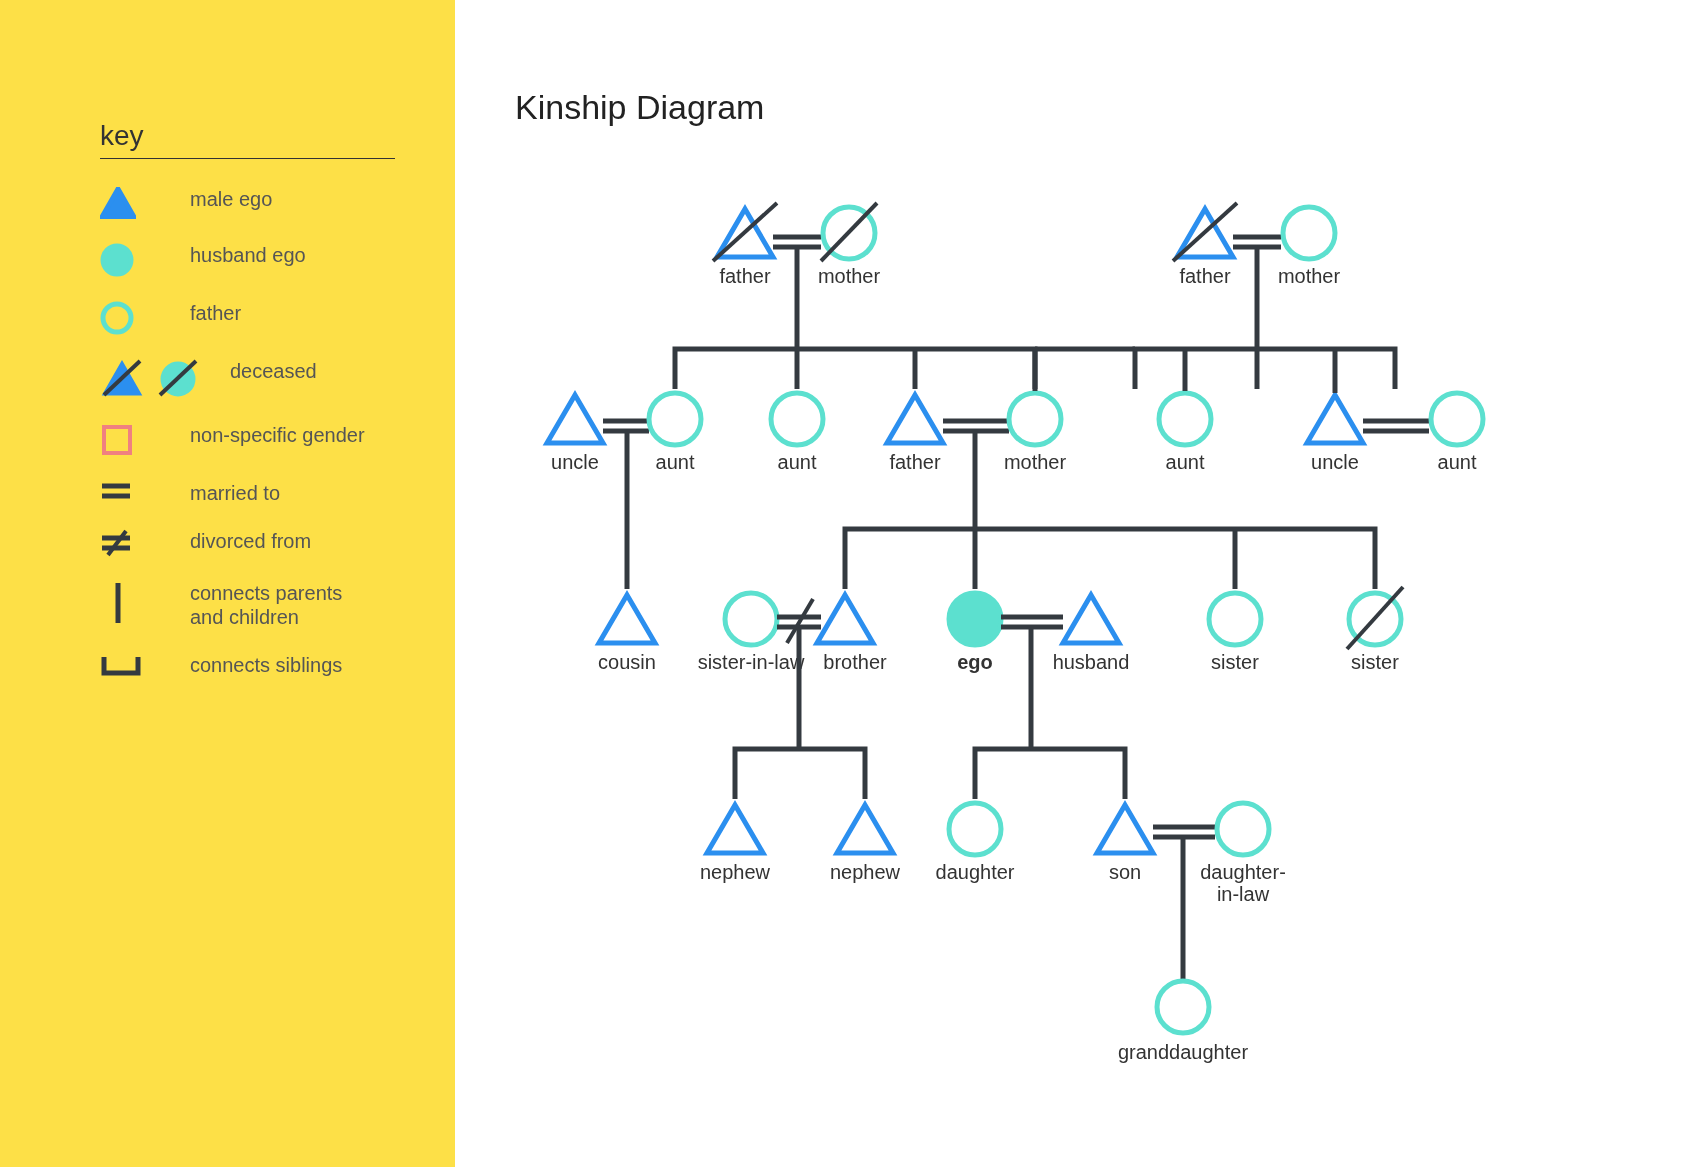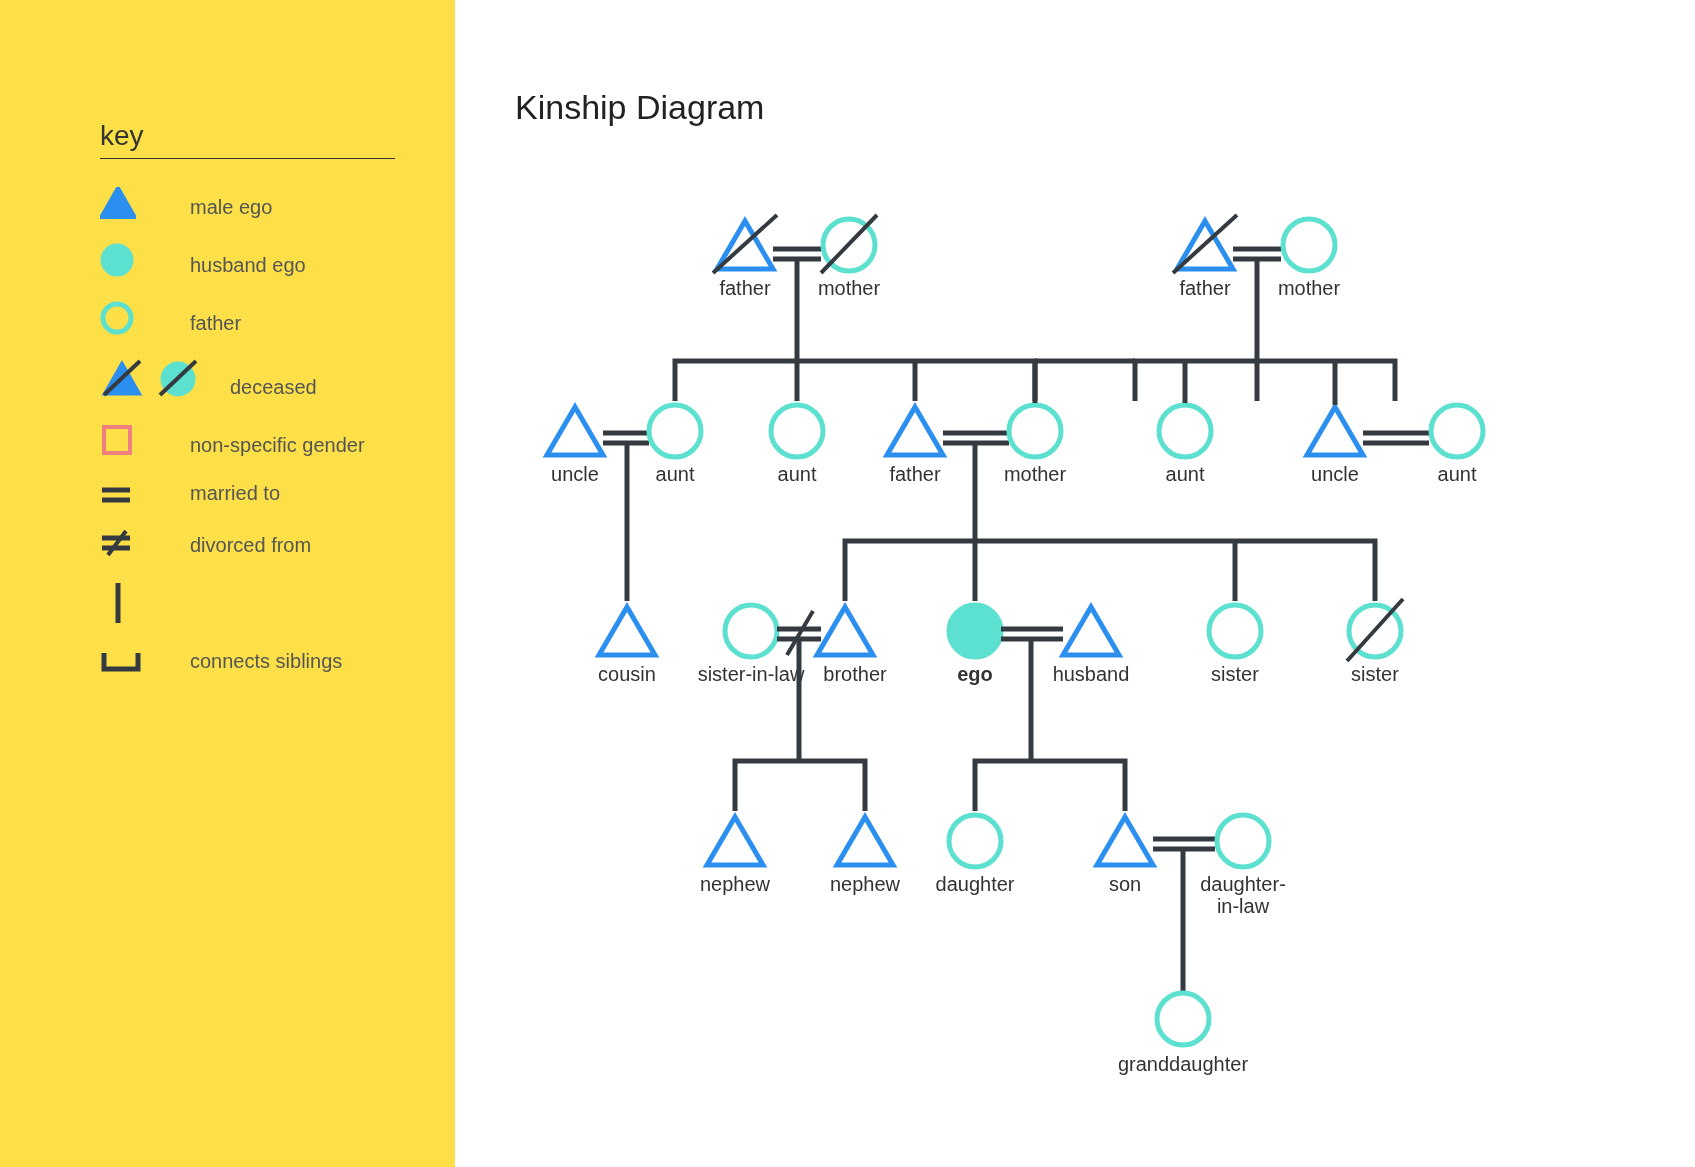--- a/index.html
+++ b/index.html
@@ -1,23 +1,23 @@
 <!DOCTYPE html>
 <html><head>
 <meta charset="utf-8">
 <style>
   html,body{margin:0;padding:0;background:#fff;font-family:-apple-system,BlinkMacSystemFont,'Segoe UI',Helvetica,Arial,sans-serif;color:#333}
   .page{display:flex;width:1695px;height:1167px}
   .sidebar{background:#fde047;width:460px;height:100%;box-sizing:border-box;padding:120px 60px 0 100px}
   .key-title{font-size:28px;color:#333;border-bottom:1.5px solid #333;padding-bottom:6px;margin-bottom:28px}
-  .key-row{display:flex;align-items:flex-end;margin:24px 0;font-size:20px;color:#555}
+  .key-row{display:flex;align-items:flex-start;margin:24px 0;font-size:20px;color:#555}
   .key-icon{width:90px;display:flex;align-items:center;gap:12px}
   .key-row .lab{flex:1;line-height:1.2}
   .main{flex:1;position:relative;padding:88px 0 0 60px}
-  .title{font-size:34px;color:#222;margin-bottom:44px}
+  .title{font-size:34px;color:#222;margin-bottom:32px}
   svg.diagram{display:block}
   .node-label{font-size:20px;fill:#333;text-anchor:middle}
   .node-label.bold{font-weight:700}
   .conn{stroke:#343a40;stroke-width:5;fill:none}
   .marr{stroke:#343a40;stroke-width:5}
   .slash{stroke:#343a40;stroke-width:4}
   .tri{fill:none;stroke:#2b8fef;stroke-width:5;stroke-linejoin:miter}
   .tri.filled{fill:#2b8fef}
   .circ{fill:none;stroke:#5ce0cf;stroke-width:5}
   .circ.filled{fill:#5ce0cf;stroke:#5ce0cf}
@@ -102,20 +102,22 @@
       </span>
       <span class="lab">divorced from</span>
     </div>
 
     <div class="key-row">
       <span class="key-icon">
         <svg width="36" height="44">
             <line class="conn" x1="18" y1="2" x2="18" y2="42"></line>
           </svg>
       </span>
+      <span class="lab" style="white-space:pre-line">connects parents
+and children</span>
     </div>
 
     <div class="key-row">
       <span class="key-icon">
         <svg width="42" height="24">
             <polyline class="conn" points="4,4 4,20 38,20 38,4"></polyline>
           </svg>
       </span>
       <span class="lab">connects siblings</span>
     </div>

